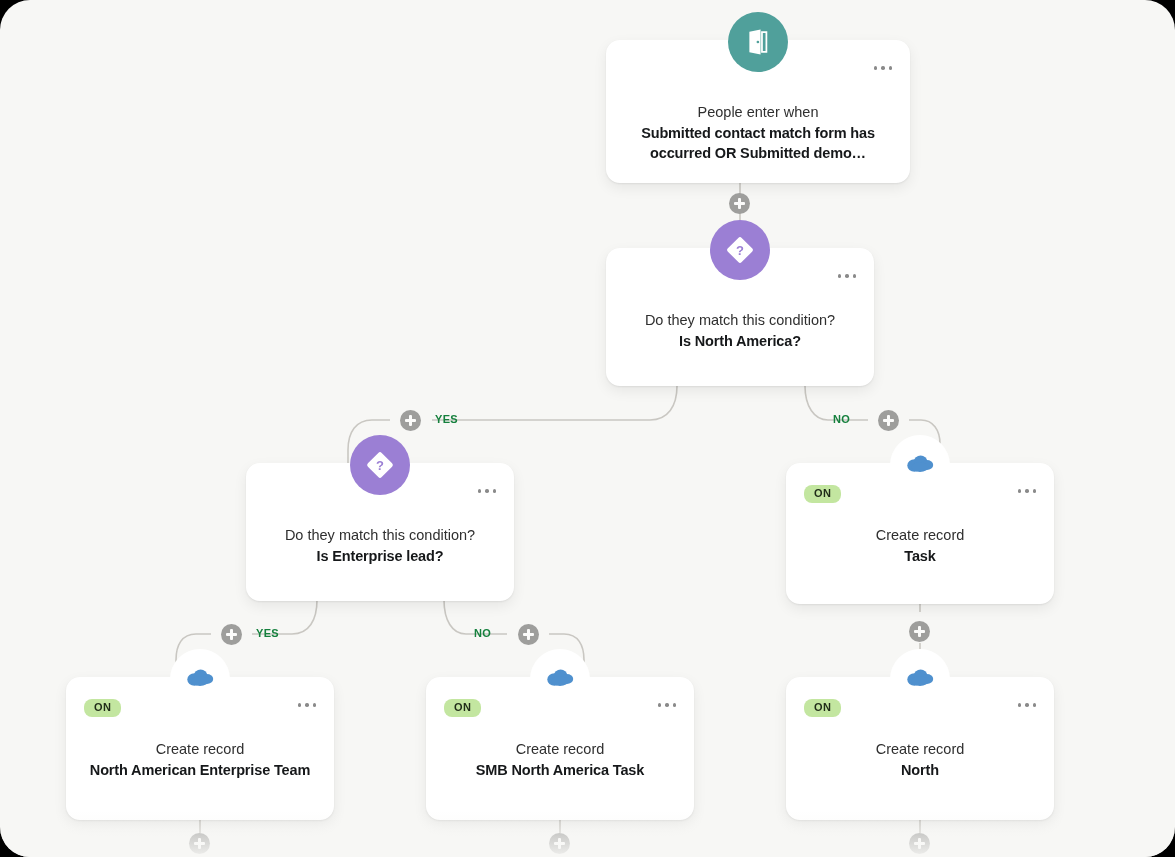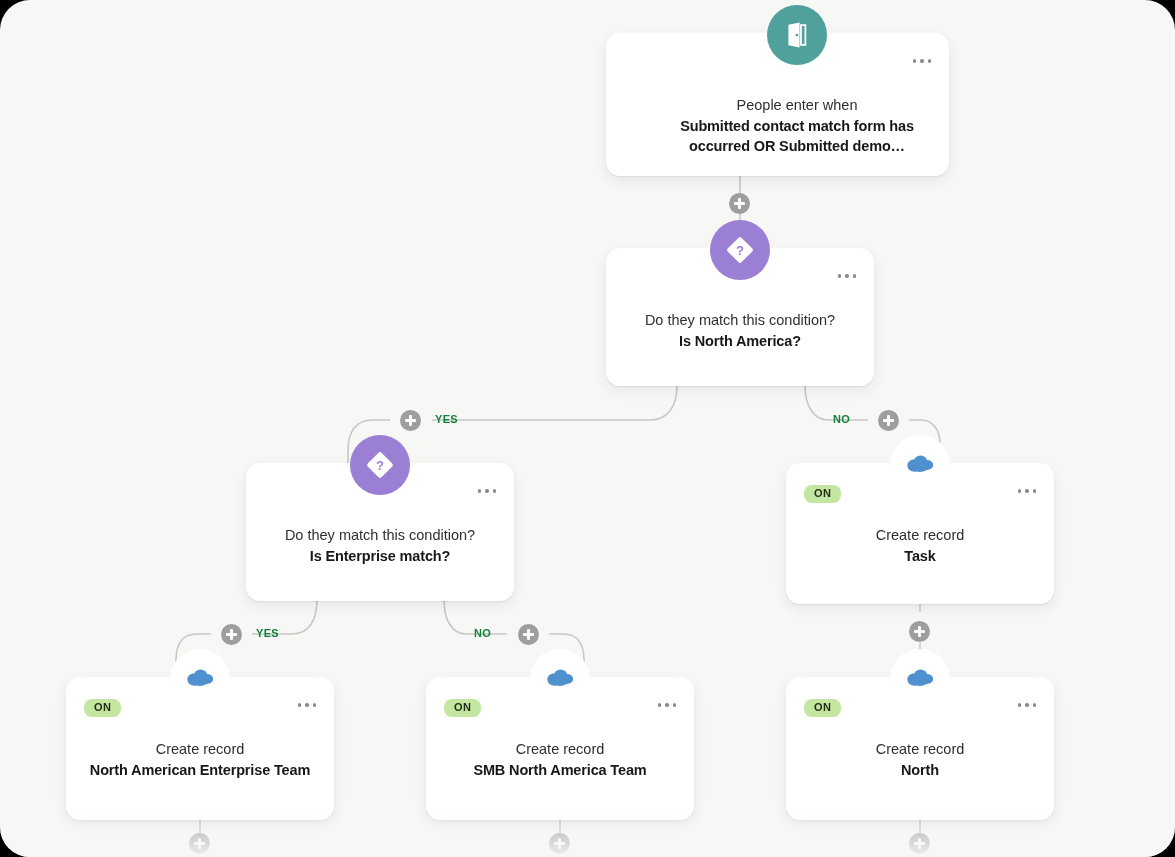--- a/index.html
+++ b/index.html
@@ -200,21 +200,21 @@
       <path d="M549,634 L564,634 C578,634 584,645 584,660 L584,677"></path>
 
       <path d="M920,604 L920,612"></path>
       <path d="M920,643 L920,677"></path>
 
       <path d="M200,820 L200,833"></path>
       <path d="M560,820 L560,833"></path>
       <path d="M920,820 L920,833"></path>
     </svg>
 
-    <div class="node" style="left:606px; top:33px; width:304px; height:143px;padding-left:39px;">
+    <div class="node" style="left:606px; top:40px; width:304px; height:143px;">
       <div class="node-inner">
         <div class="node-icon teal">
           <svg width="28" height="28" viewBox="0 0 24 24" aria-hidden="true">
             <path d="M4.6 3.2 L14.2 1.3 V22.7 L4.6 20.8 Z" fill="#ffffff"></path>
             <path d="M15.4 3.6 H19.2 V20.4 H15.4 Z" fill="none" stroke="#ffffff" stroke-width="1.5"></path>
             <circle cx="11.9" cy="12" r="1.15" fill="#50a09b"></circle>
           </svg>
         </div>
         <div class="kebab">
           <i></i>
@@ -256,21 +256,21 @@
             <text x="17" y="22" text-anchor="middle" font-family="Liberation Sans, sans-serif" font-size="13" font-weight="bold" fill="#9b7fd4">?</text>
           </svg>
         </div>
         <div class="kebab">
           <i></i>
           <i></i>
           <i></i>
         </div>
         <div class="labels">
           <div class="lbl-sub">Do they match this condition?</div>
-          <div class="lbl-main">Is Enterprise match?</div>
+          <div class="lbl-main">Is Enterprise lead?</div>
         </div>
       </div>
     </div>
 
     <div class="node" style="left:786px; top:463px; width:268px; height:141px;">
       <div class="node-inner">
         <div class="node-icon white">
           <svg width="40" height="40" viewBox="0 0 40 40" aria-hidden="true">
             <g fill="#4f90ce">
               <ellipse cx="14.5" cy="20.5" rx="7.2" ry="6.2"></ellipse>
@@ -331,21 +331,21 @@
           </svg>
         </div>
         <div class="pill">ON</div>
         <div class="kebab">
           <i></i>
           <i></i>
           <i></i>
         </div>
         <div class="labels">
           <div class="lbl-sub">Create record</div>
-          <div class="lbl-main">SMB North America Team</div>
+          <div class="lbl-main">SMB North America Task</div>
         </div>
       </div>
     </div>
 
     <div class="node" style="left:786px; top:677px; width:268px; height:143px;">
       <div class="node-inner">
         <div class="node-icon white">
           <svg width="40" height="40" viewBox="0 0 40 40" aria-hidden="true">
             <g fill="#4f90ce">
               <ellipse cx="14.5" cy="20.5" rx="7.2" ry="6.2"></ellipse>

